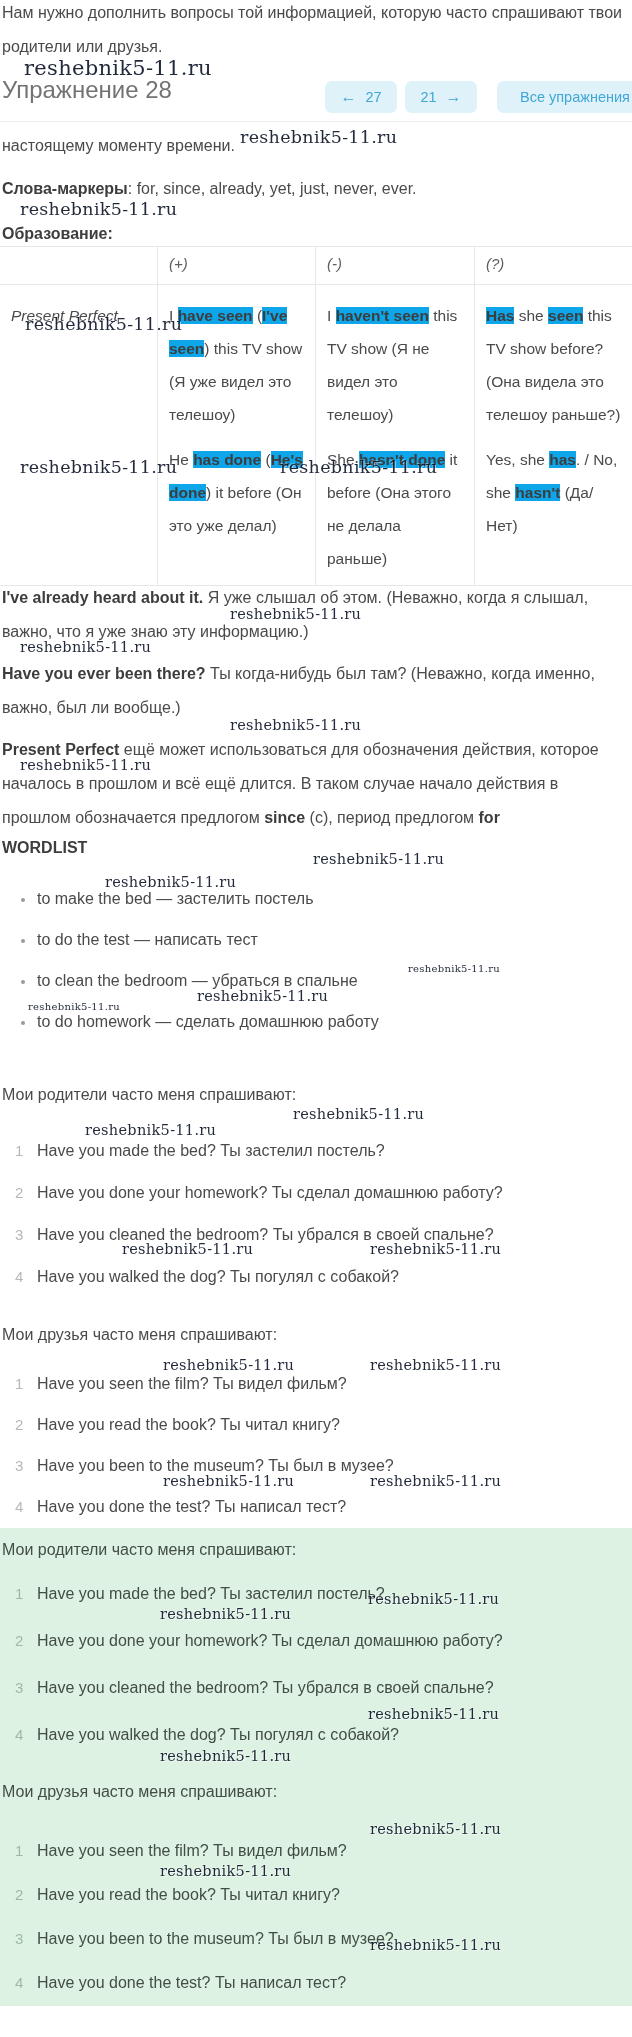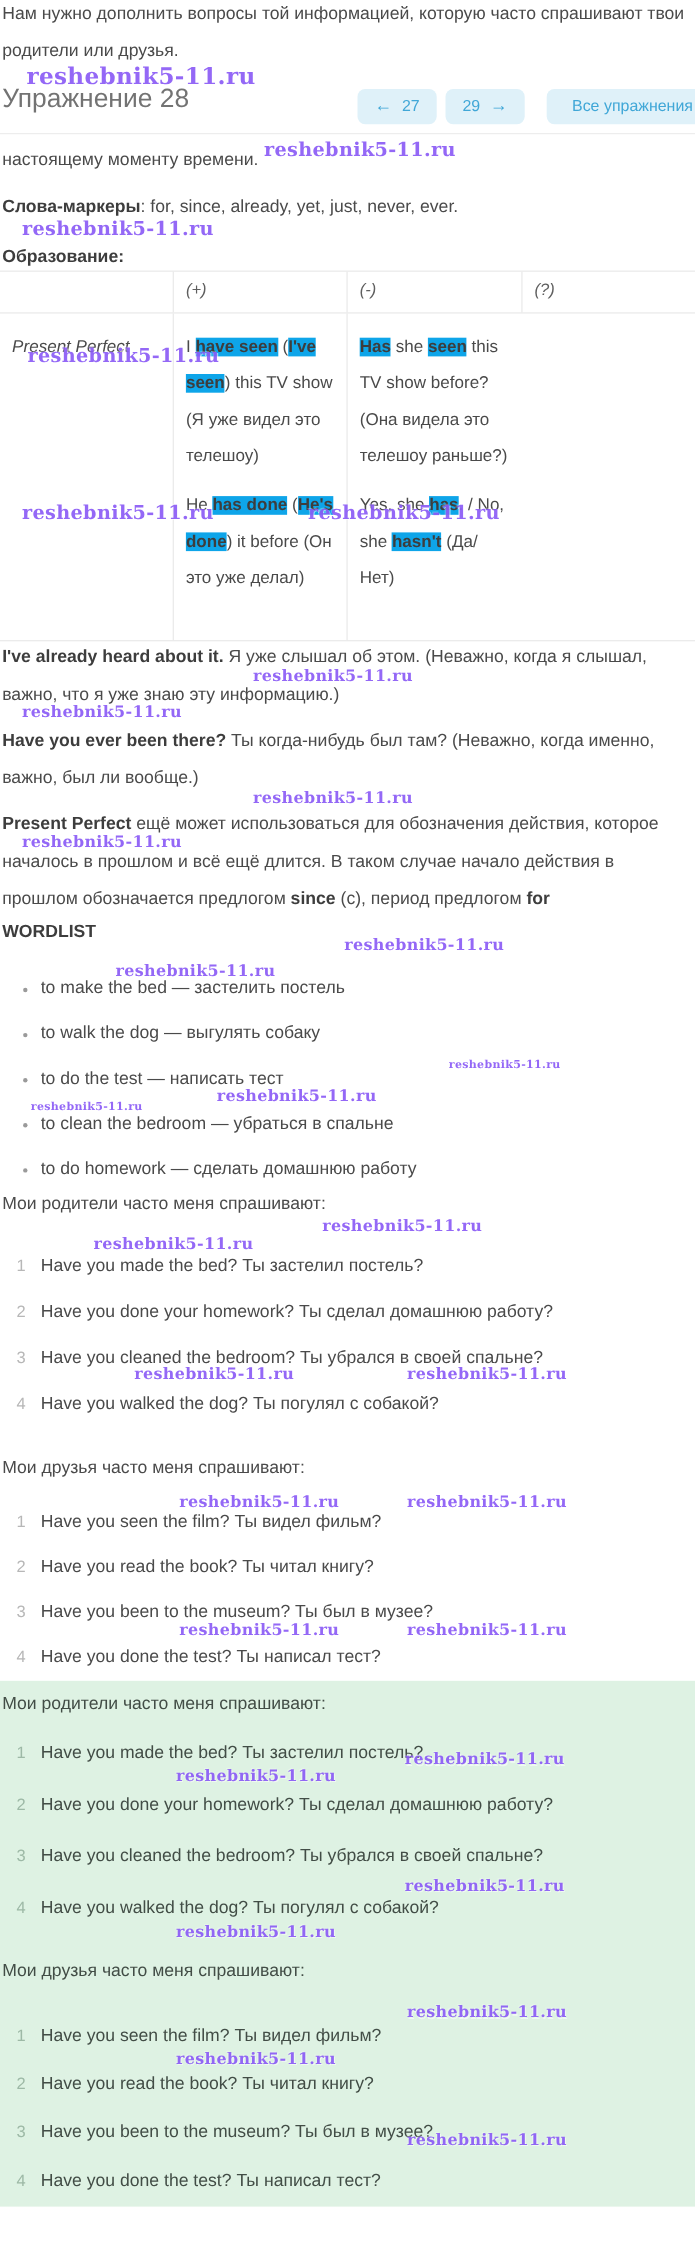--- a/index.html
+++ b/index.html
@@ -36,21 +36,21 @@
   .qlist .qnum{position:absolute;left:13px;top:0;color:#b7b7b7;font-size:15px;}
   .qlist.p42 .qitem{margin-bottom:22px;}
   .qlist.p41 .qitem{margin-bottom:21px;}
   .qlist.p47 .qitem{margin-bottom:27px;}
   .qlist.p44 .qitem{margin-bottom:24px;}
   
   .answer{position:absolute;left:0;top:1528px;width:632px;height:478px;background:#def2e3;color:#424d46;}
   .answer .body{color:#424d46;}
   .answer .qnum{color:#9db9a6;}
   
-  .wm{position:absolute;font-family:"DejaVu Serif",serif;font-weight:700;color:#8b5cf6;
+  .wm{position:absolute;font-family:"DejaVu Serif",serif;font-weight:400;color:#0f172a;
       letter-spacing:.3px;opacity:.92;white-space:nowrap;
       text-shadow:1px 1px 0 rgba(255,255,255,.6),-1px -1px 0 rgba(255,255,255,.3);}
   .wm.lg{font-size:21px;}
   .wm.md{font-size:17.5px;}
   .wm.sm{font-size:14.5px;}
   .wm.xs{font-size:10px;}
 </style>
 </head>
 <body>
 
@@ -58,21 +58,21 @@
 
   <p class="body abs" style="top:-4px">Нам нужно дополнить вопросы той информацией, которую часто спрашивают твои родители или друзья.</p>
 
   <h1 class="title abs" style="top:76px">Упражнение 28</h1>
 
   <div class="navbtn" style="left:325px;top:81px;width:72px">
     <span class="arr">←</span>
     <span>27</span>
   </div>
   <div class="navbtn" style="left:405px;top:81px;width:72px">
-    <span>29</span>
+    <span>21</span>
     <span class="arr">→</span>
   </div>
   <div class="navbtn" style="left:497px;top:81px;width:156px">Все упражнения</div>
 
   <div class="divider abs" style="top:121px"></div>
 
   <p class="body abs tight" style="top:136px">настоящему моменту времени.</p>
   <p class="body abs tight" style="top:179px"><b>Слова-маркеры</b>: for, since, already, yet, just, never, ever.</p>
   <p class="body abs tight" style="top:224px;font-weight:700;color:#3d3d3d">Образование:</p>
 
@@ -82,36 +82,39 @@
       <div class="tc c1">(+)</div>
       <div class="tc c2">(-)</div>
       <div class="tc c3">(?)</div>
     </div>
     <div class="trow tbodyr">
       <div class="tc c0 rowlabel">Present Perfect</div>
       <div class="tc c1">
         <p>I <b>have seen</b> (<b>I've seen</b>) this TV show (Я уже видел это телешоу)</p>
         <p>He <b>has done</b> (<b>He's done</b>) it before (Он это уже делал)</p>
       </div>
+      <div class="tc c2">
+        <p>I <b>haven't seen</b> this TV show (Я не видел это телешоу)</p>
+        <p>She <b>hasn't done</b> it before (Она этого не делала раньше)</p>
+      </div>
       <div class="tc c3">
         <p><b>Has</b> she <b>seen</b> this TV show before? (Она видела это телешоу раньше?)</p>
         <p>Yes, she <b>has</b>. / No, she <b>hasn't</b> (Да/Нет)</p>
       </div>
     </div>
   </div>
 
   <p class="body abs" style="top:657px"><b>Have you ever been there?</b> Ты когда-нибудь был там? (Неважно, когда именно, важно, был ли вообще.)</p>
   <p class="body abs" style="top:581px"><b>I've already heard about it.</b> Я уже слышал об этом. (Неважно, когда я слышал, важно, что я уже знаю эту информацию.)</p>
   <p class="body abs tight" style="top:838px;font-weight:700;color:#3d3d3d">WORDLIST</p>
 
   <p class="body abs" style="top:733px"><b>Present Perfect</b> ещё может использоваться для обозначения действия, которое началось в прошлом и всё ещё длится. В таком случае начало действия в прошлом обозначается предлогом <b>since</b> (с), период предлогом <b>for</b></p>
 
   <ul class="wl abs" style="top:889px">
     <li><span class="dot"></span><span>to make the bed — застелить постель</span></li>
-    <li><span class="dot"></span><span>to walk the dog — выгулять собаку</span></li>
     <li><span class="dot"></span><span>to do the test — написать тест</span></li>
     <li><span class="dot"></span><span>to clean the bedroom — убраться в спальне</span></li>
     <li><span class="dot"></span><span>to do homework — сделать домашнюю работу</span></li>
   </ul>
 
   <p class="body abs tight" style="top:1085px">Мои родители часто меня спрашивают:</p>
   <div class="qlist p42 abs" style="top:1141px">
     <div class="qitem"><span class="qnum">1</span><span>Have you made the bed? Ты застелил постель?</span></div>
     <div class="qitem"><span class="qnum">2</span><span>Have you done your homework? Ты сделал домашнюю работу?</span></div>
     <div class="qitem"><span class="qnum">3</span><span>Have you cleaned the bedroom? Ты убрался в своей спальне?</span></div>

